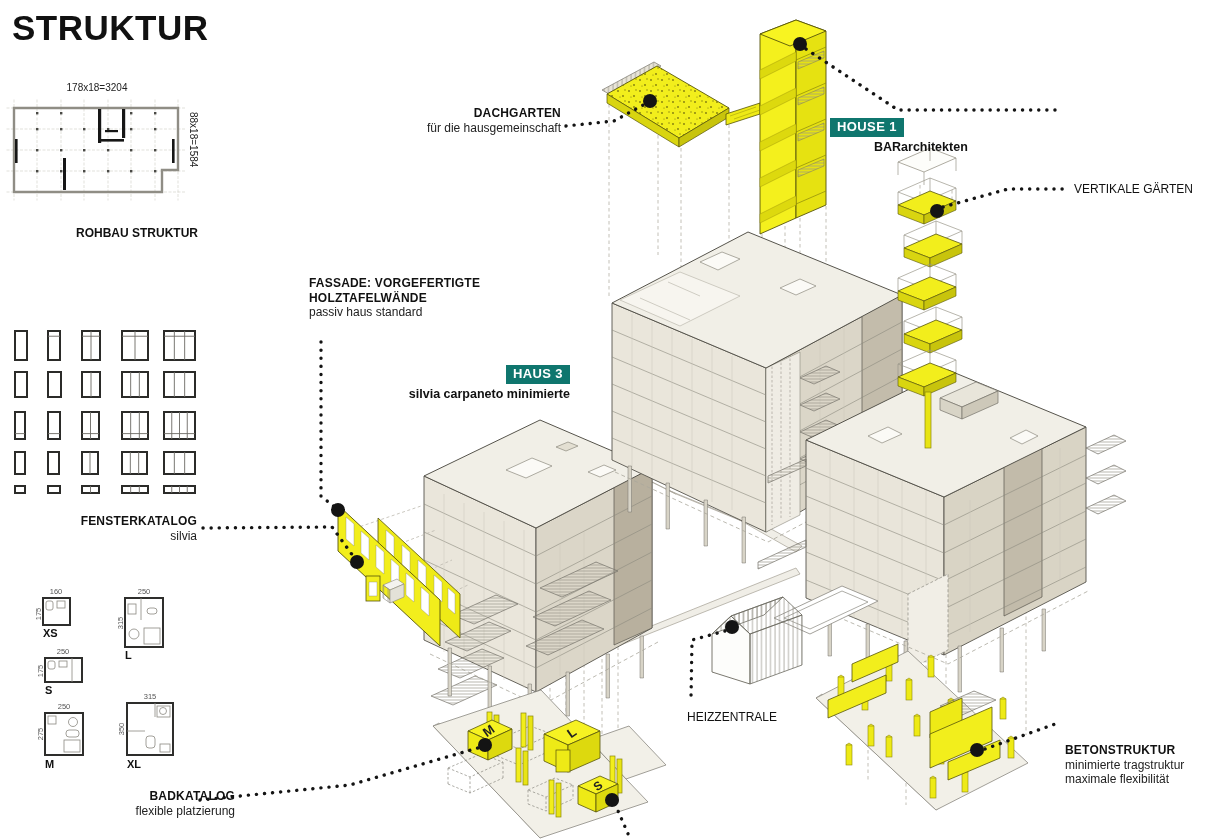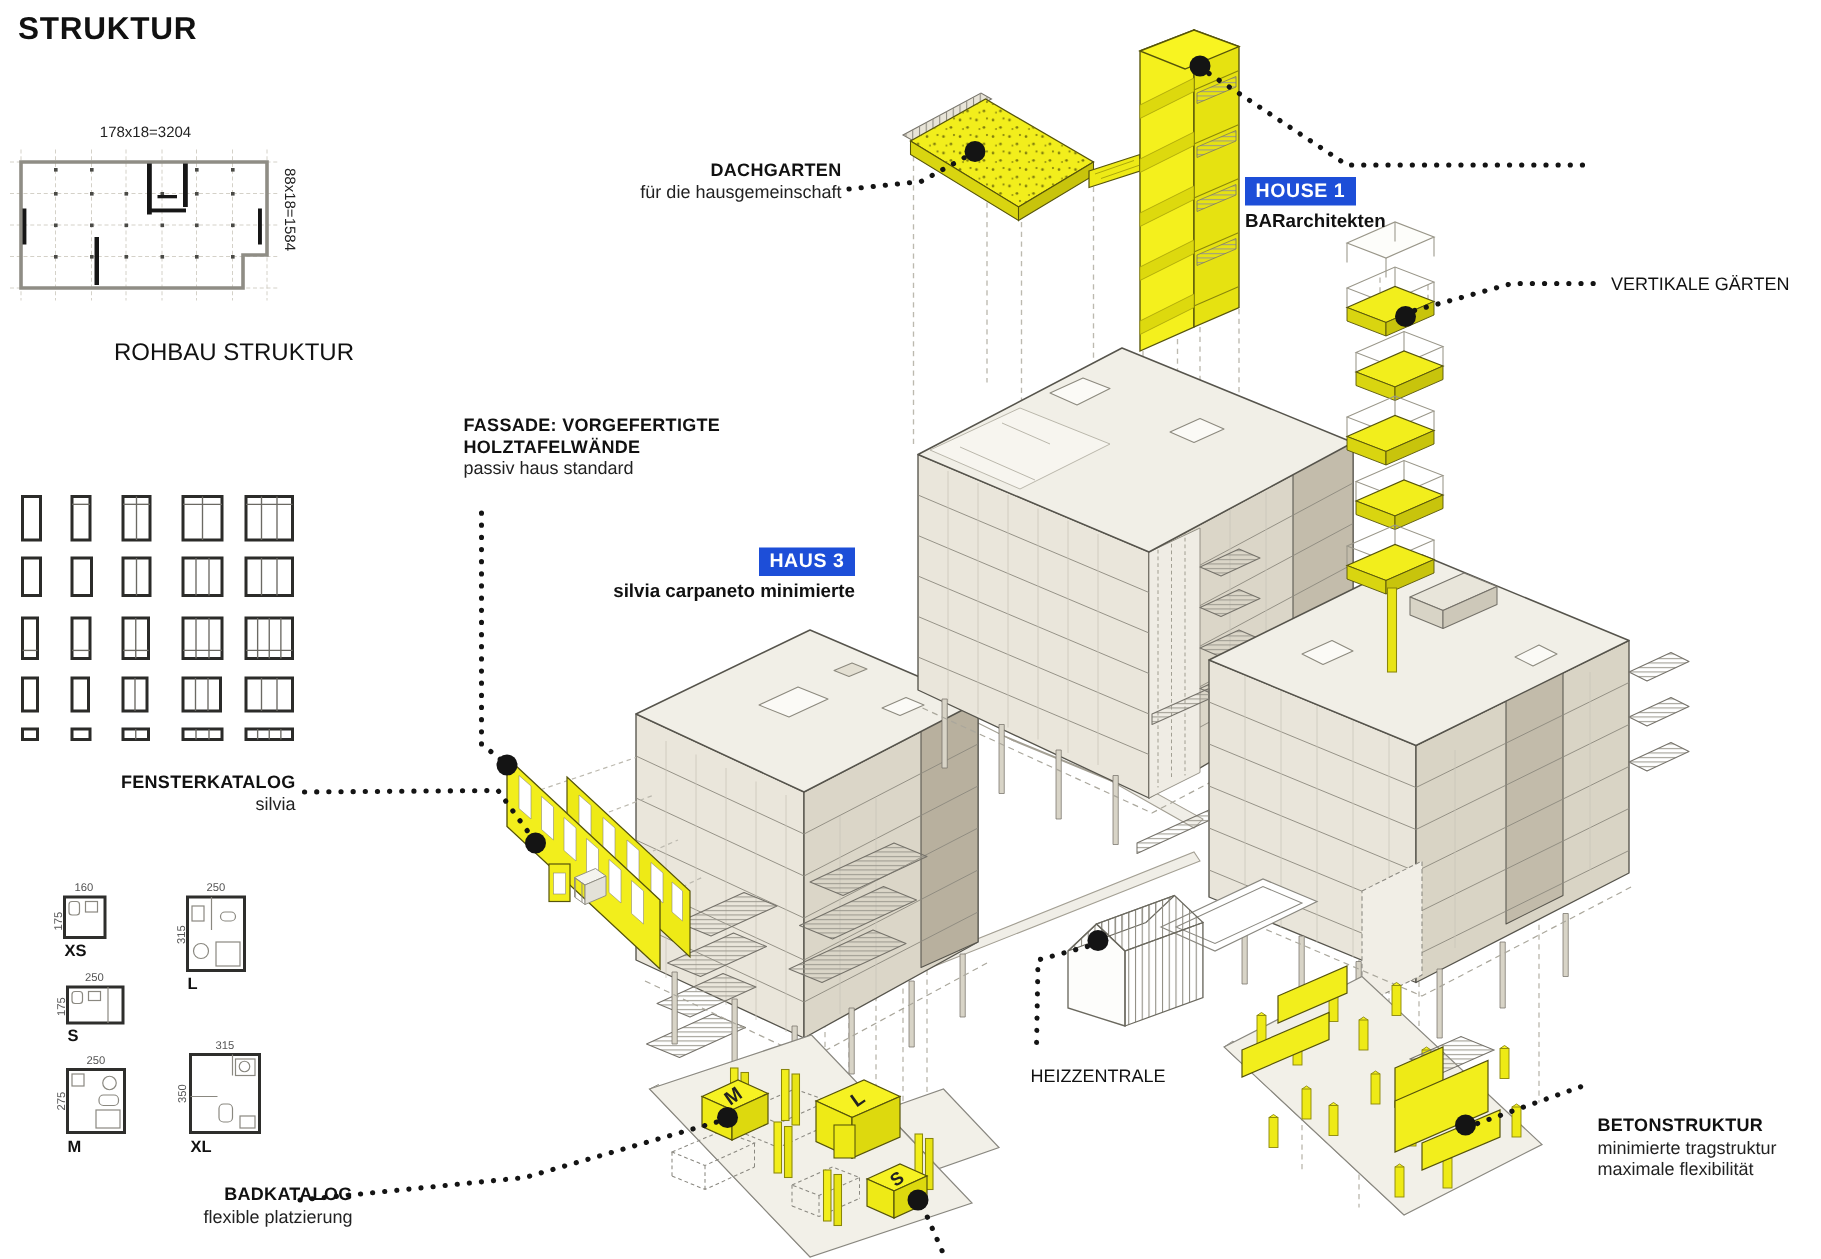--- a/index.html
+++ b/index.html
@@ -1,27 +1,27 @@
 <!DOCTYPE html>
 <html><head>
 <meta charset="utf-8">
 <style>
   html,body{margin:0;padding:0;background:#fff;}
   #canvas{position:relative;width:1214px;height:839px;background:#ffffff;overflow:hidden;
           font-family:"Liberation Sans",sans-serif;color:#111;}
   svg{position:absolute;left:0;top:0;}
-  .title{position:absolute;left:12px;top:8px;font-size:21px;font-weight:bold;letter-spacing:.5px;}
+  .title{position:absolute;left:12px;top:8px;font-size:35px;font-weight:bold;letter-spacing:.5px;}
   .ann{position:absolute;font-size:12px;line-height:1.22;}
   .ann .b{font-weight:bold;letter-spacing:.2px;}
   .ann .sub{font-weight:normal;color:#222;}
   .r{text-align:right;}
-  .tag{display:inline-block;background:#1d4ed8;color:#fff;font-weight:bold;font-size:13px;
+  .tag{display:inline-block;background:#0f766e;color:#fff;font-weight:bold;font-size:13px;
        padding:1px 7px 2px;letter-spacing:.4px;}
-  .tagline{margin-top:3px;font-weight:bold;font-size:12.5px;}
-  .small-b{font-weight:normal;font-size:16px;text-align:right;}
+  .tagline{margin-top:3px;font-weight:bold;font-size:12.5px;margin-left:44px;}
+  .small-b{font-weight:bold;font-size:12px;text-align:right;}
 </style>
 </head>
 <body>
 
 <div id="canvas">
 
 <svg width="1214" height="839" viewBox="0 0 1214 839">
   <defs>
     <pattern id="hatchH" width="6" height="3" patternUnits="userSpaceOnUse">
       <path d="M0,1 H6" stroke="#9a978d" stroke-width="0.7"></path>

